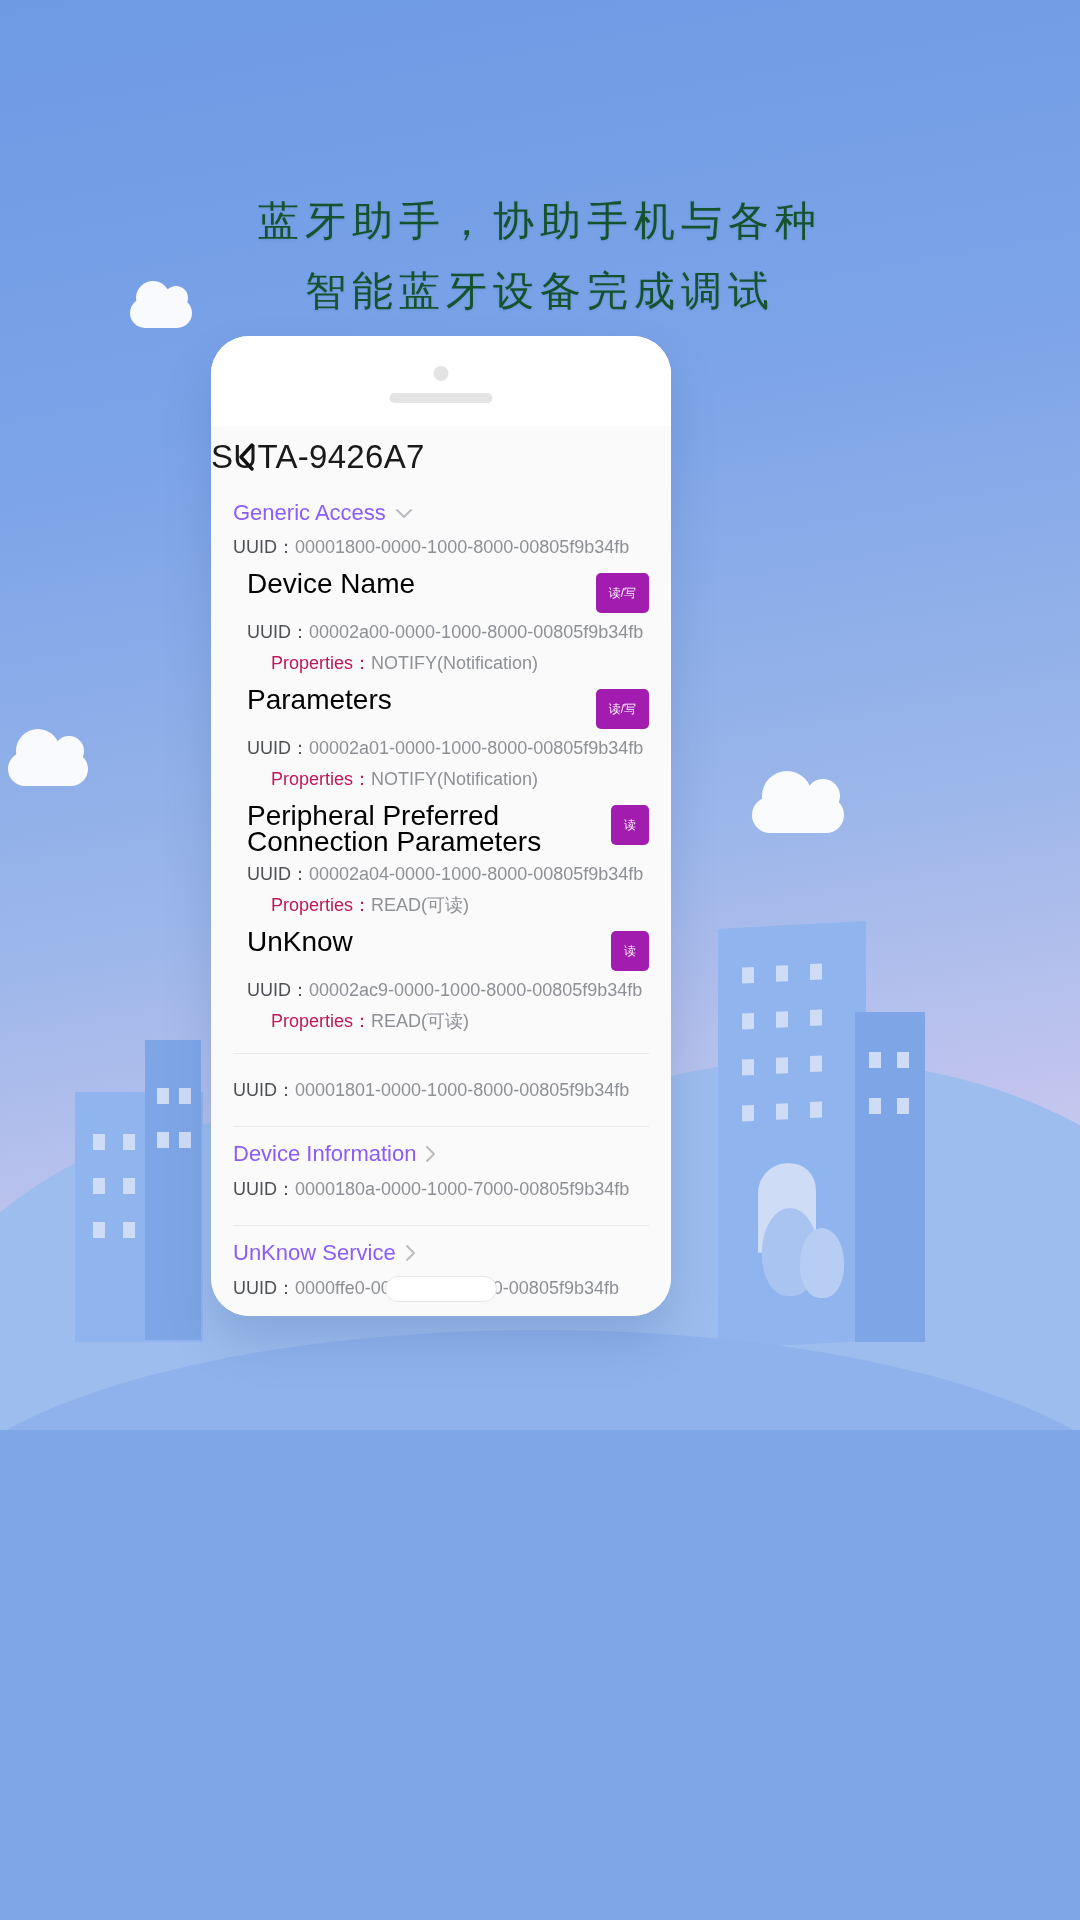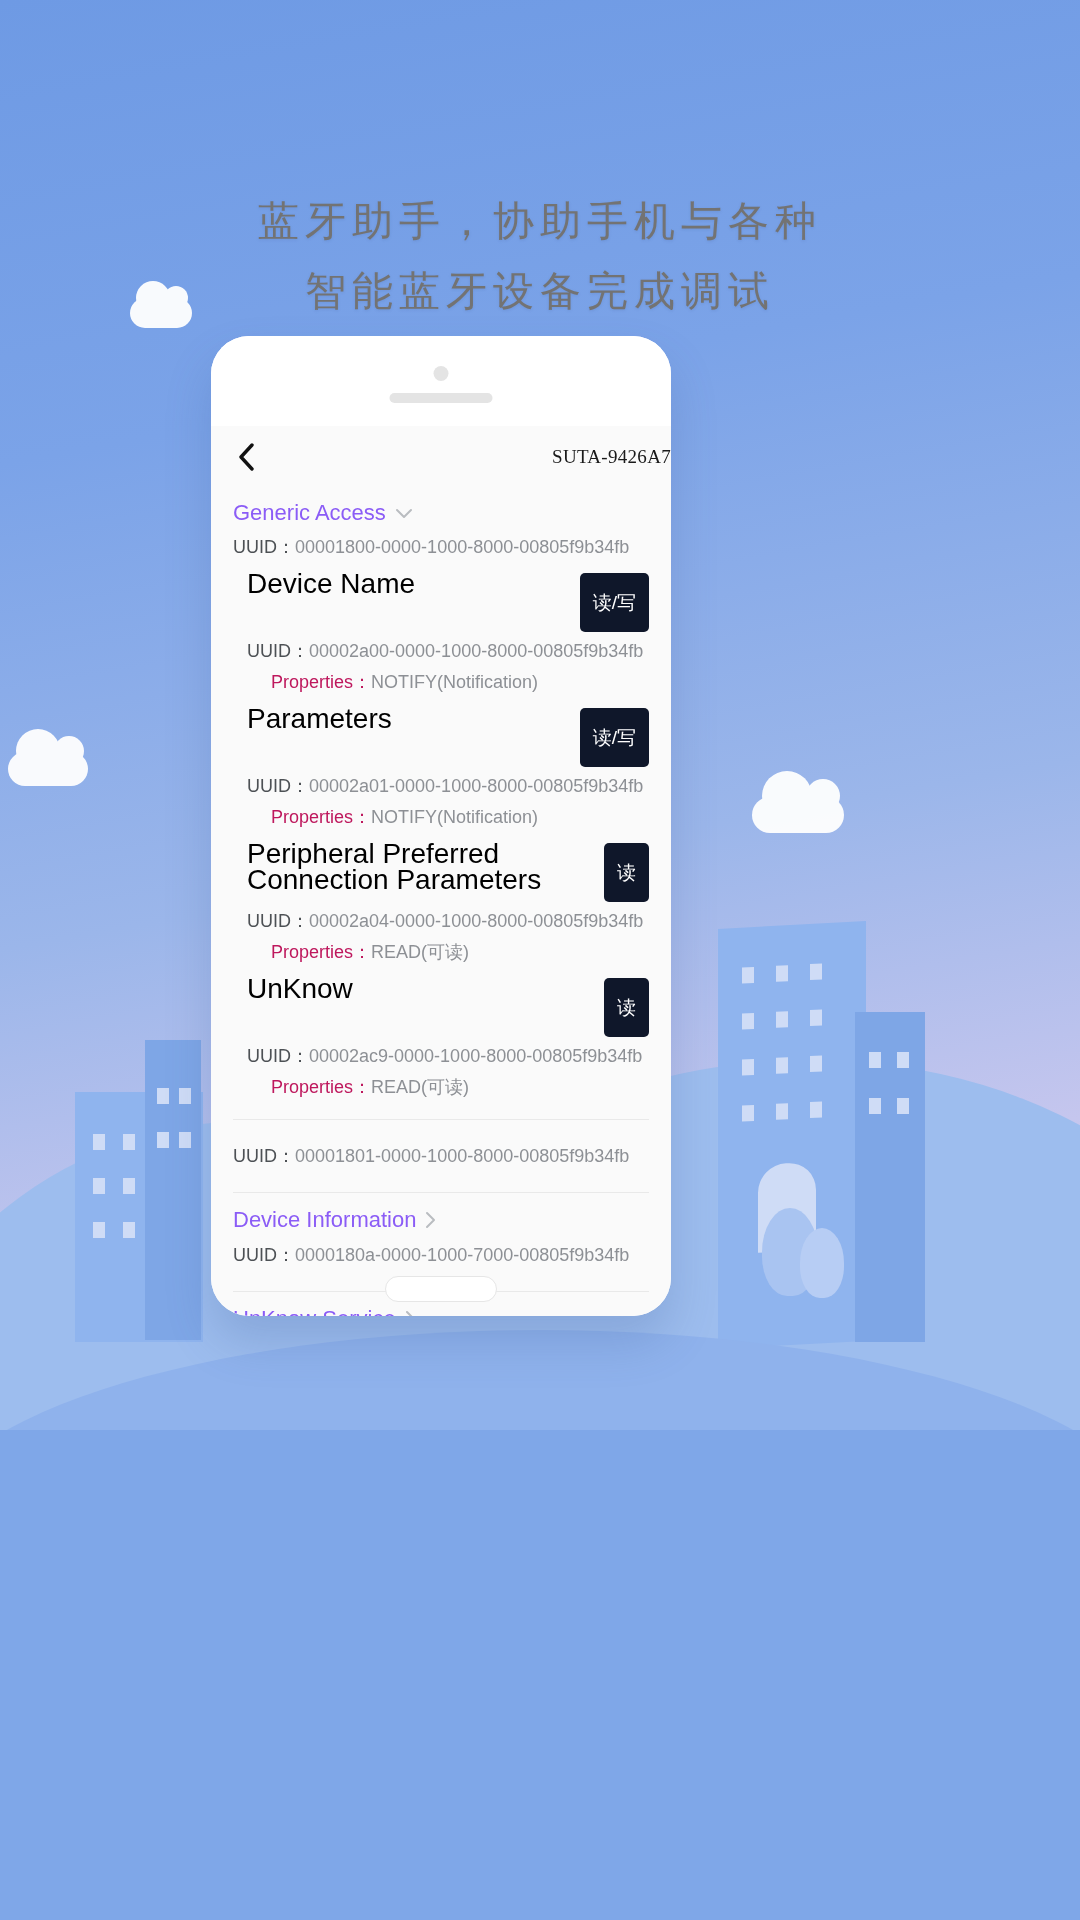--- a/index.html
+++ b/index.html
@@ -55,21 +55,21 @@
   .b3 { left:718px; top:925px; width:148px; height:420px; transform:skewY(-3deg); }
   .b4 { left:855px; top:1012px; width:70px; height:330px; background:#7ea6e6; }
 
   .tree { position:absolute; background:#a9c4f1; border-radius:50% 50% 45% 45%; }
   .t1 { left:762px; top:1208px; width:56px; height:88px; }
   .t2 { left:800px; top:1228px; width:44px; height:70px; background:#b7cdf4; }
 
   
   .headline {
     position:absolute; left:0; right:0; top:186px; text-align:center;
-    color:#737373; font-family:Liberation Serif, serif;
+    color:#14532d; font-family:Liberation Serif, serif;
     font-size:41px; line-height:70px; letter-spacing:6px;
     text-shadow:0 1px 3px rgba(60,90,150,.18);
   }
   .headline div { white-space:nowrap; }
 
   
   .phone {
     position:absolute; left:211px; top:336px; width:460px; height:980px;
     background:#ffffff; border-radius:38px;
     box-shadow:0 26px 46px rgba(60,90,150,.22);
@@ -90,23 +90,22 @@
   .navbar {
     height:62px; display:flex; align-items:center; position:relative;
     background:#fafafa;
   }
   .back {
     position:absolute; left:22px; top:50%; transform:translateY(-50%);
     width:26px; height:26px; display:flex; align-items:center; justify-content:center;
     cursor:pointer;
   }
   .navtitle {
-    width:100%; text-align:right; font-size:19px; color:#1a1a1a;
+    width:100%; text-align:left; font-size:33px; color:#1a1a1a;
     letter-spacing:.3px;
-    font-family:Liberation Serif, serif;
   }
 
   .list { padding:0 0 0 0; }
 
   .service { padding:0 22px; }
   .svc-head {
     display:flex; align-items:center; gap:9px; padding-top:12px;
   }
   .svc-name { color:#8b5cf6; font-size:22px; }
   .chev { color:#b9bcc0; display:inline-flex; }
@@ -118,22 +117,22 @@
 
   .chars { padding-left:14px; }
   .char { padding:2px 0 10px 0; }
   .char-top {
     display:flex; align-items:flex-start; justify-content:space-between; gap:10px;
   }
   .char-name {
     font-size:28px; color:#000000; line-height:26px; max-width:300px;
   }
   .badge {
-    flex:0 0 auto; color:#fff; font-size:19px; line-height:1;
-    padding:20px 13px; border-radius:5px; background:#0f172a;
+    flex:0 0 auto; color:#fff; font-size:12px; line-height:1;
+    padding:14px 13px; border-radius:5px; background:#a21caf;
     margin-top:2px;
   }
   .char-uuid {
     font-size:18px; color:#8d9095; padding-top:7px; white-space:nowrap;
   }
   .char-uuid .k { color:#4d5155; }
   .char-props { font-size:18px; color:#8d9095; padding-top:7px; }
   .char-props .k { color:#be185d;margin-left:24px; }
 
   .divider { height:1px; background:#e9e9e9; margin:10px 22px 0 22px; }

